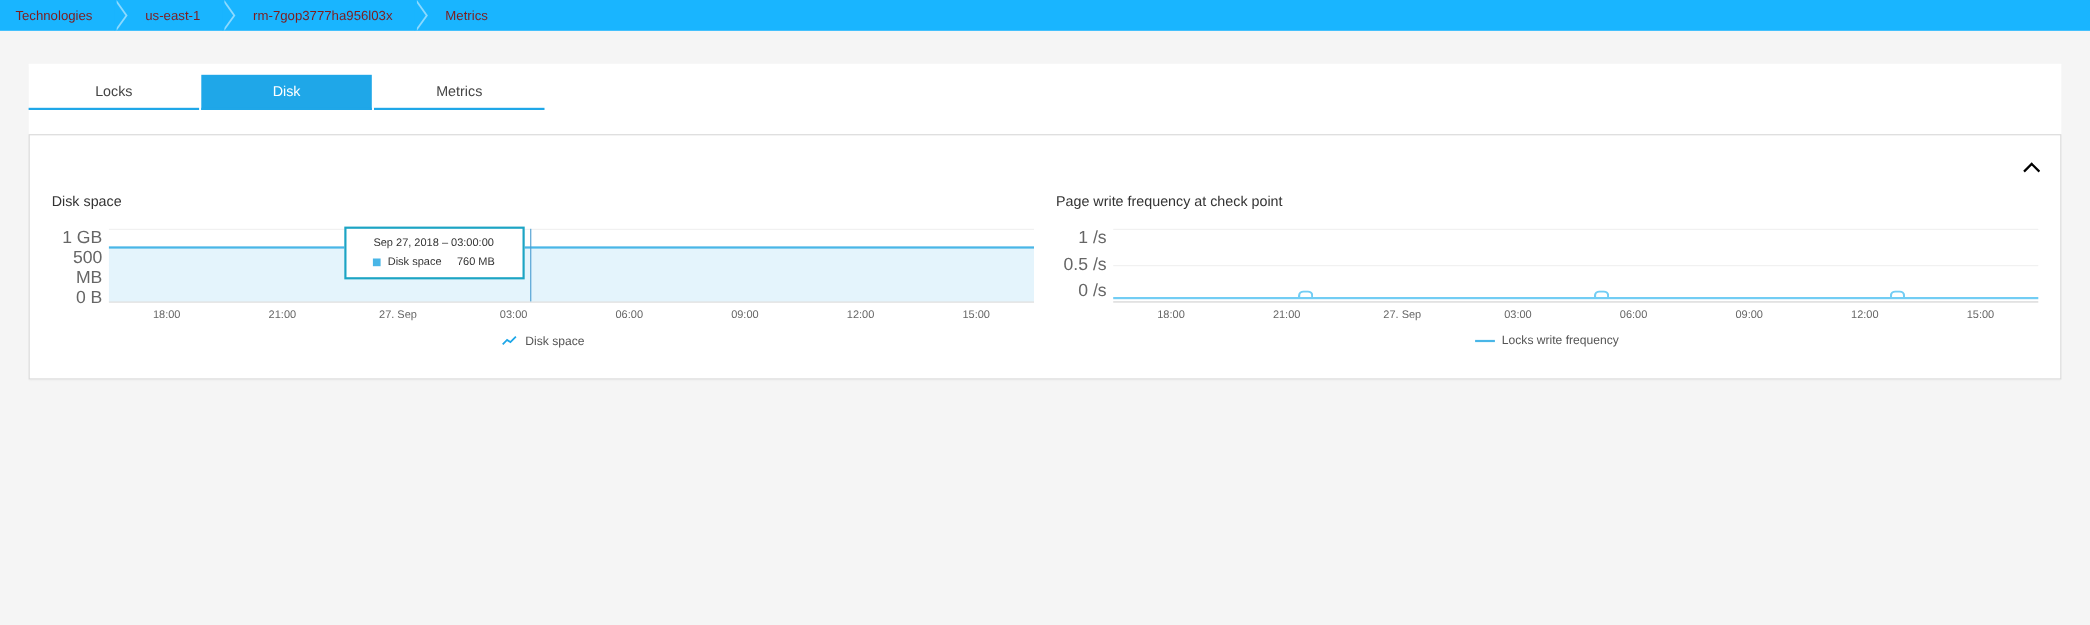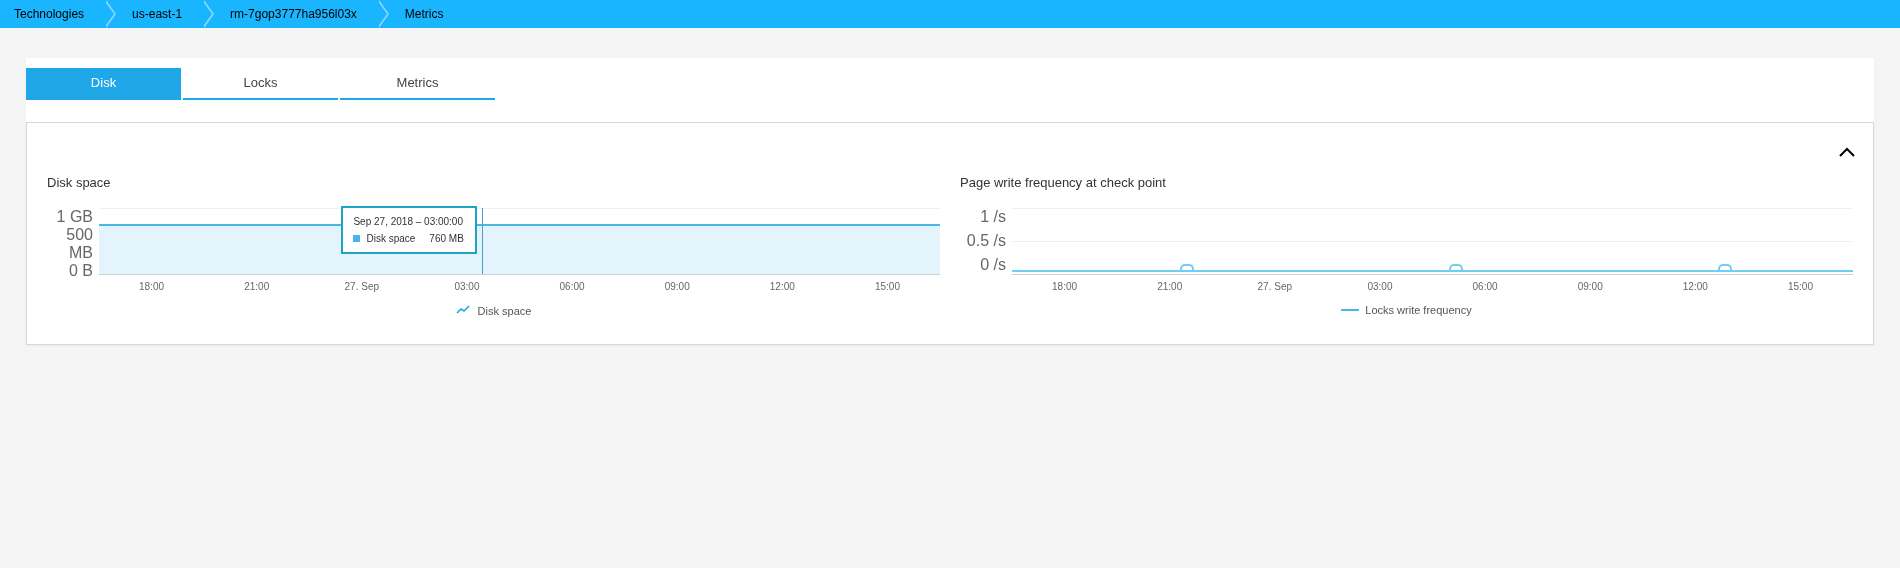--- a/index.html
+++ b/index.html
@@ -11,21 +11,21 @@
     --txt:#333;
     --sub:#555;
     --fill:#e4f4fc;
     --line:#49b6e7;
     --pale-bg:#f5f5f5;
   }
   html,body{margin:0;padding:0;font-family:"Segoe UI",Arial,sans-serif;background:var(--pale-bg);color:var(--txt);}
   body{width:1900px;height:568px;overflow:hidden;}
 
   
-  .crumbbar{height:28px;background:var(--brand-bright);display:flex;align-items:stretch;font-size:12px;color:#000000;}
+  .crumbbar{height:28px;background:var(--brand-bright);display:flex;align-items:stretch;font-size:12px;color:#7f1d1d;}
   .crumb{position:relative;display:flex;align-items:center;padding:0 20px 0 28px;cursor:pointer;white-space:nowrap;}
   .crumb:first-child{padding-left:14px;}
   .crumb::after{
     content:"";position:absolute;right:-10px;top:0;width:0;height:0;
     border-top:14px solid transparent;border-bottom:14px solid transparent;
     border-left:10px solid var(--brand-bright);z-index:2;
   }
   .crumb::before{
     content:"";position:absolute;right:-12px;top:0;width:0;height:0;
     border-top:14px solid transparent;border-bottom:14px solid transparent;
@@ -51,21 +51,21 @@
 
   
   .plot-row{display:flex;align-items:stretch;}
   .yaxis{width:52px;display:flex;flex-direction:column;justify-content:space-between;font-size:16px;color:#666;text-align:right;padding-right:6px;box-sizing:border-box;height:66px;}
   .plot{flex:1;height:66px;position:relative;border-bottom:1px solid #cfcfcf;}
   .grid-h{position:absolute;left:0;right:0;border-top:1px solid #f0f0f0;}
   .area{position:absolute;left:0;right:0;top:16px;bottom:0;background:var(--fill);border-top:2px solid var(--line);}
   .line-flat{position:absolute;left:0;right:0;bottom:2px;border-top:2px solid #72cdf4;}
   .bump{position:absolute;bottom:2px;width:10px;height:6px;border-top:2px solid #72cdf4;border-left:2px solid #72cdf4;border-right:2px solid #72cdf4;border-top-left-radius:5px;border-top-right-radius:5px;background:transparent;}
   .hover-vline{position:absolute;top:0;bottom:0;border-left:1px solid #4a9dd1;}
-  .hover-box{position:absolute;border:2px solid #1ca4c4;background:#fff;font-size:10px;padding:8px 10px;z-index:3;min-width:112px;}
+  .hover-box{position:absolute;border:2px solid #1ca4c4;background:#fff;font-size:10px;padding:8px 24px;z-index:3;min-width:112px;}
   .hover-box .ts{color:#333;margin-bottom:6px;white-space:nowrap;}
   .hover-box .row{display:flex;align-items:center;gap:6px;color:#333;}
   .sq{width:7px;height:7px;background:var(--line);}
   .xaxis{display:flex;margin-left:52px;margin-top:6px;font-size:10px;color:#666;}
   .xaxis span{flex:1;text-align:center;}
   .legend{display:flex;gap:6px;align-items:center;justify-content:center;margin-top:12px;font-size:11px;color:#555;}
   .legend .swatch-line{width:18px;height:0;border-top:2px solid var(--line);}
   .legend .chart-icon{color:var(--brand);font-size:12px;margin-right:2px;}
 </style>
 </head>
@@ -83,22 +83,22 @@
     </div>
   <div class="crumb">
       <span>Metrics</span>
     </div>
 </div>
 
 <div class="page">
   <div class="panel">
 
     <div class="tabs">
+      <div class="tab"><span>Locks</span></div>
       <div class="tab active"><span>Disk</span></div>
-      <div class="tab"><span>Locks</span></div>
       <div class="tab"><span>Metrics</span></div>
     </div>
 
     <div class="card">
       <div class="collapse">
         <span>
           <svg width="16" height="10" viewBox="0 0 16 10">
               <path d="M1 9 L8 2 L15 9" stroke="#000" stroke-width="2" fill="none"></path>
             </svg>
         </span>

